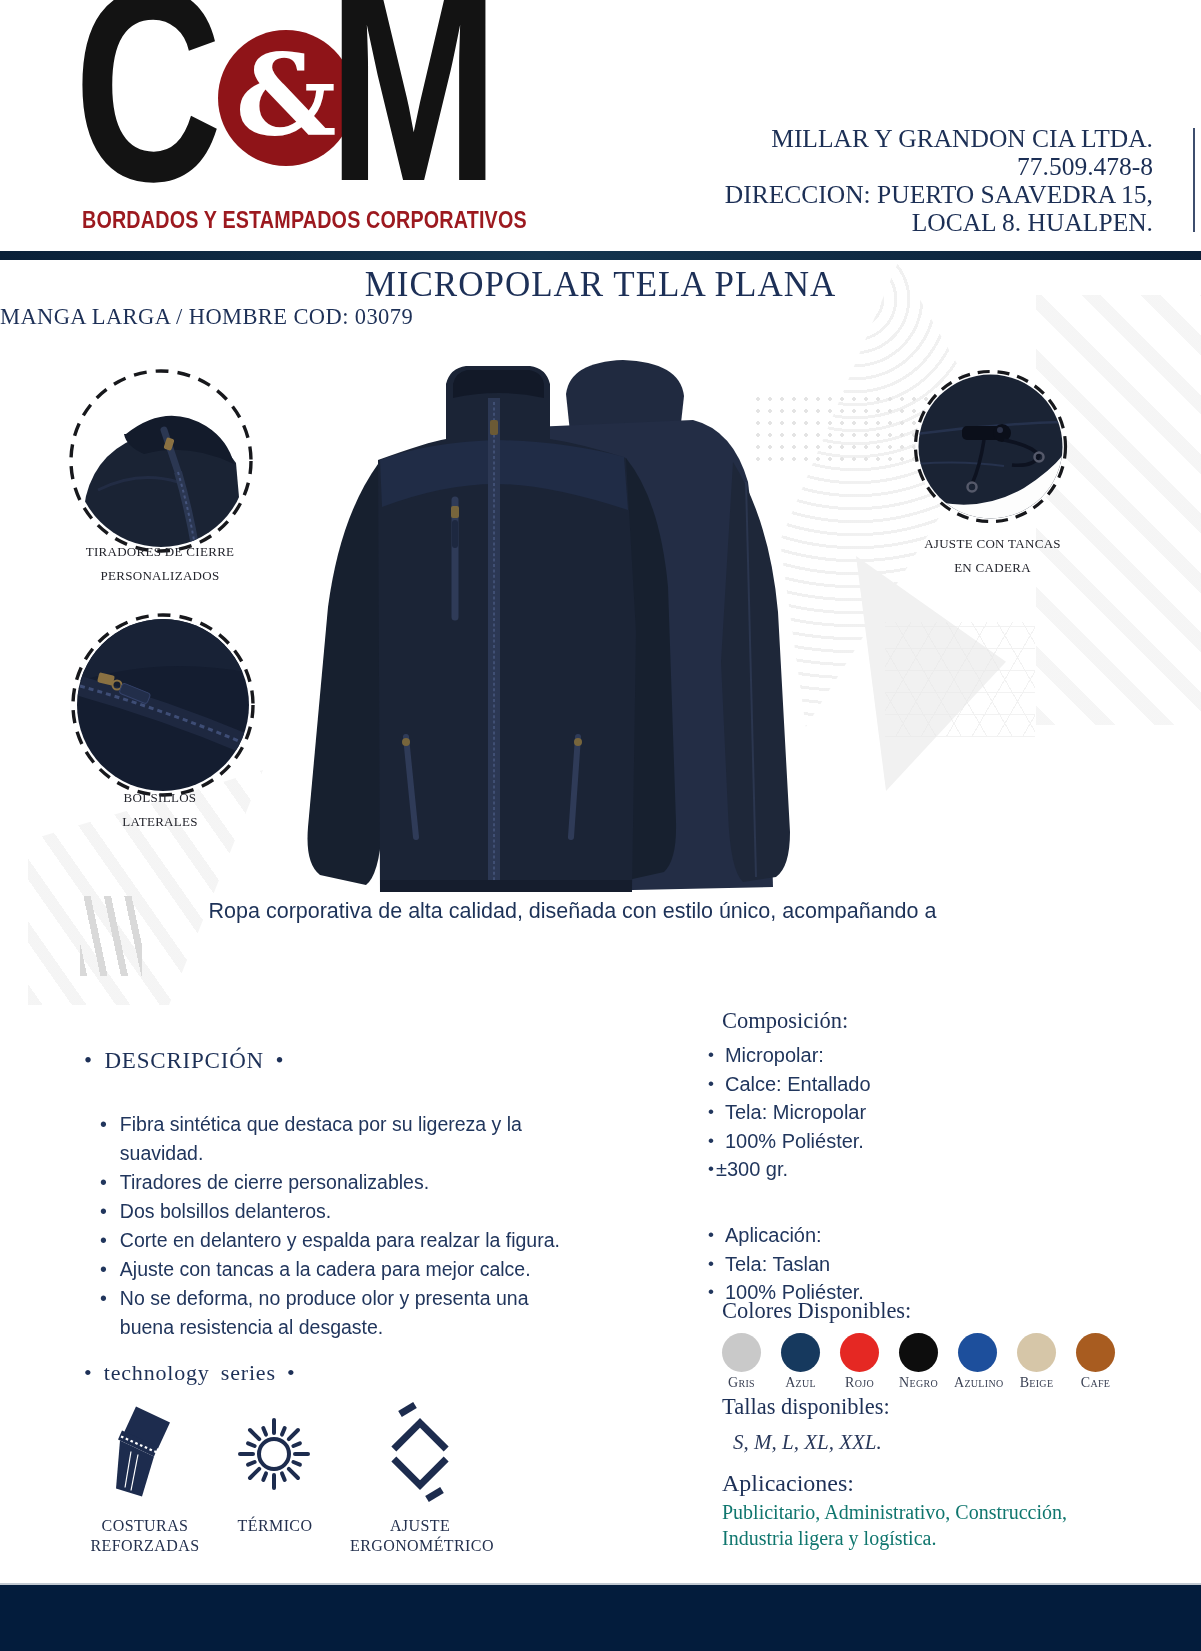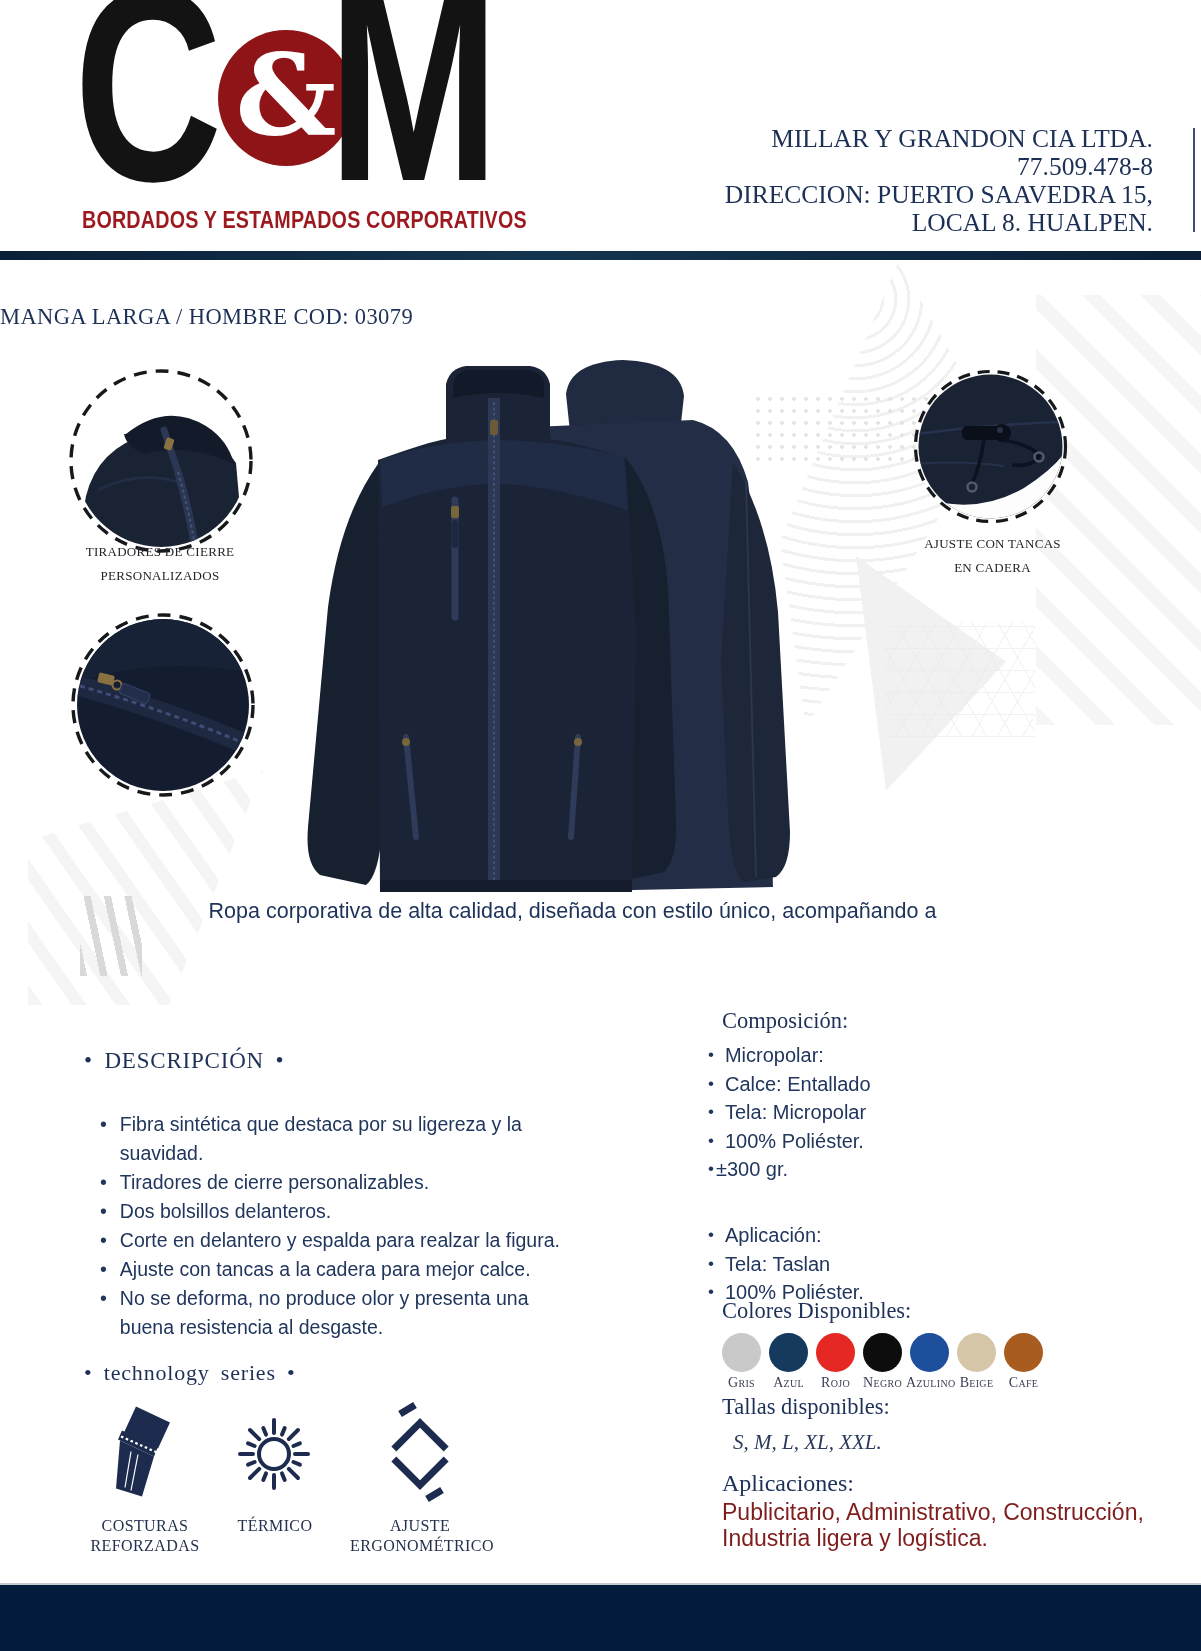--- a/index.html
+++ b/index.html
@@ -72,29 +72,29 @@
 
   
   .sub-heading{position:absolute;font-family:"Liberation Serif",serif;font-size:22.5px;
     color:#1d3057;z-index:2;}
   .comp-list{position:absolute;left:708px;top:1041px;width:400px;z-index:2;}
   .comp-item{display:flex;gap:11px;font-size:20px;line-height:28.5px;color:#21365d;}
   .comp-item::before{content:"\2022";flex:0 0 auto;font-size:17px;}
   .comp-item.no-gap{gap:2px;}
   .app-list{position:absolute;left:708px;top:1221px;width:400px;z-index:2;}
 
-  .swatch-row{position:absolute;left:718px;top:1333px;display:flex;z-index:2;}
+  .swatch-row{position:absolute;left:718px;top:1333px;display:flex;z-index:2;gap:12px;}
   .swatch{width:47px;text-align:center;}
   .swatch-dot{width:39px;height:39px;border-radius:50%;margin:0 auto;}
   .swatch-name{margin-top:3px;font-family:"Liberation Serif",serif;font-variant:small-caps;
     font-size:14px;color:#3a4154;letter-spacing:.3px;}
 
   .sizes-value{position:absolute;left:722px;top:1430px;font-family:"Liberation Serif",serif;
     font-style:italic;font-size:21px;color:#2b3a5c;z-index:2;margin-left:11px;}
-  .apps-text{position:absolute;left:722px;top:1499px;font-size:23px;line-height:26px;color:#7f1d1d;z-index:2;}
+  .apps-text{position:absolute;left:722px;top:1499px;font-size:20px;line-height:26px;color:#0f766e;z-index:2;font-family:Liberation Serif, serif;}
 
   
   .tech-icon{position:absolute;z-index:2;}
   .tech-label{position:absolute;text-align:center;font-family:"Liberation Serif",serif;
     font-size:16px;line-height:20px;color:#23304e;letter-spacing:.4px;z-index:2;}
 
   
   .footer-line{position:absolute;left:0;top:1583px;width:1201px;height:2px;background:#c3cad2;}
   .footer-bar{position:absolute;left:0;top:1585px;width:1201px;height:66px;background:#031c3c;}
 
@@ -124,20 +124,21 @@
 
   <div class="company">
     <div>MILLAR Y GRANDON CIA LTDA.</div>
     <div>77.509.478-8</div>
     <div>DIRECCION: PUERTO SAAVEDRA 15,</div>
     <div>LOCAL 8. HUALPEN.</div>
   </div>
   <div class="header-vline"></div>
   <div class="divider-bar"></div>
 
+  <div class="prod-title">MICROPOLAR TELA PLANA</div>
   <div class="prod-sub">MANGA LARGA / HOMBRE  COD: 03079</div>
 
   <svg class="jacket" width="645" height="575" viewBox="0 0 645 575">
 
     <path d="M288,62 Q292,30 345,28 Q402,30 406,64 L402,100 L292,100 Z" fill="#202a40"></path>
     <path d="M255,95 L415,88 Q455,98 470,150 L488,300 L495,555 L260,560 Z" fill="#232d45"></path>
     <path d="M455,130 Q492,190 500,280 L512,500 Q512,535 498,545 L465,550 Q452,538 450,480 L443,330 Z" fill="#1e2739"></path>
     <path d="M468,150 L478,545" stroke="#2b364f" stroke-width="2" fill="none"></path>
 
     <path d="M100,132 Q62,185 50,275 L30,495 Q27,532 42,543 L88,553 Q101,543 104,498 L112,330 L115,180 Z" fill="#17202f"></path>
@@ -192,20 +193,24 @@
     <g clip-path="url(#cc2)">
       <rect x="0" y="0" width="186" height="186" fill="#141d30"></rect>
       <path d="M0,0 L186,0 L186,62 Q90,42 0,72 Z" fill="#182236"></path>
       <path d="M10,74 Q95,98 176,132" stroke="#1e2840" stroke-width="20" fill="none"></path>
       <path d="M10,74 Q95,98 176,132" stroke="#3e4d75" stroke-width="3" stroke-dasharray="5 4" fill="none"></path>
       <rect x="28" y="62" width="16" height="10" rx="2" fill="#8a7142" transform="rotate(14 36 67)"></rect>
       <circle cx="47" cy="73" r="4.5" stroke="#8a7142" stroke-width="2" fill="none"></circle>
       <rect x="50" y="76" width="30" height="11" rx="3" fill="#222e4a" stroke="#34426a" transform="rotate(22 65 81)"></rect>
     </g>
   </svg>
+  <div class="callout-label" style="left:60px;top:786px;width:200px;">
+    <div>BOLSILLOS</div>
+    <div>LATERALES</div>
+  </div>
 
   <svg class="callout-svg" style="left:912px;top:368px" width="157" height="157" viewBox="0 0 157 157">
     <defs>
         <clipPath id="cc3">
           <circle cx="78.5" cy="78.5" r="72"></circle>
         </clipPath>
       </defs>
     <circle cx="78.5" cy="78.5" r="75" fill="#ffffff" stroke="#17181c" stroke-width="3.2" stroke-dasharray="12 8"></circle>
     <g clip-path="url(#cc3)">
       <rect x="0" y="0" width="157" height="157" fill="#1a2334"></rect>

